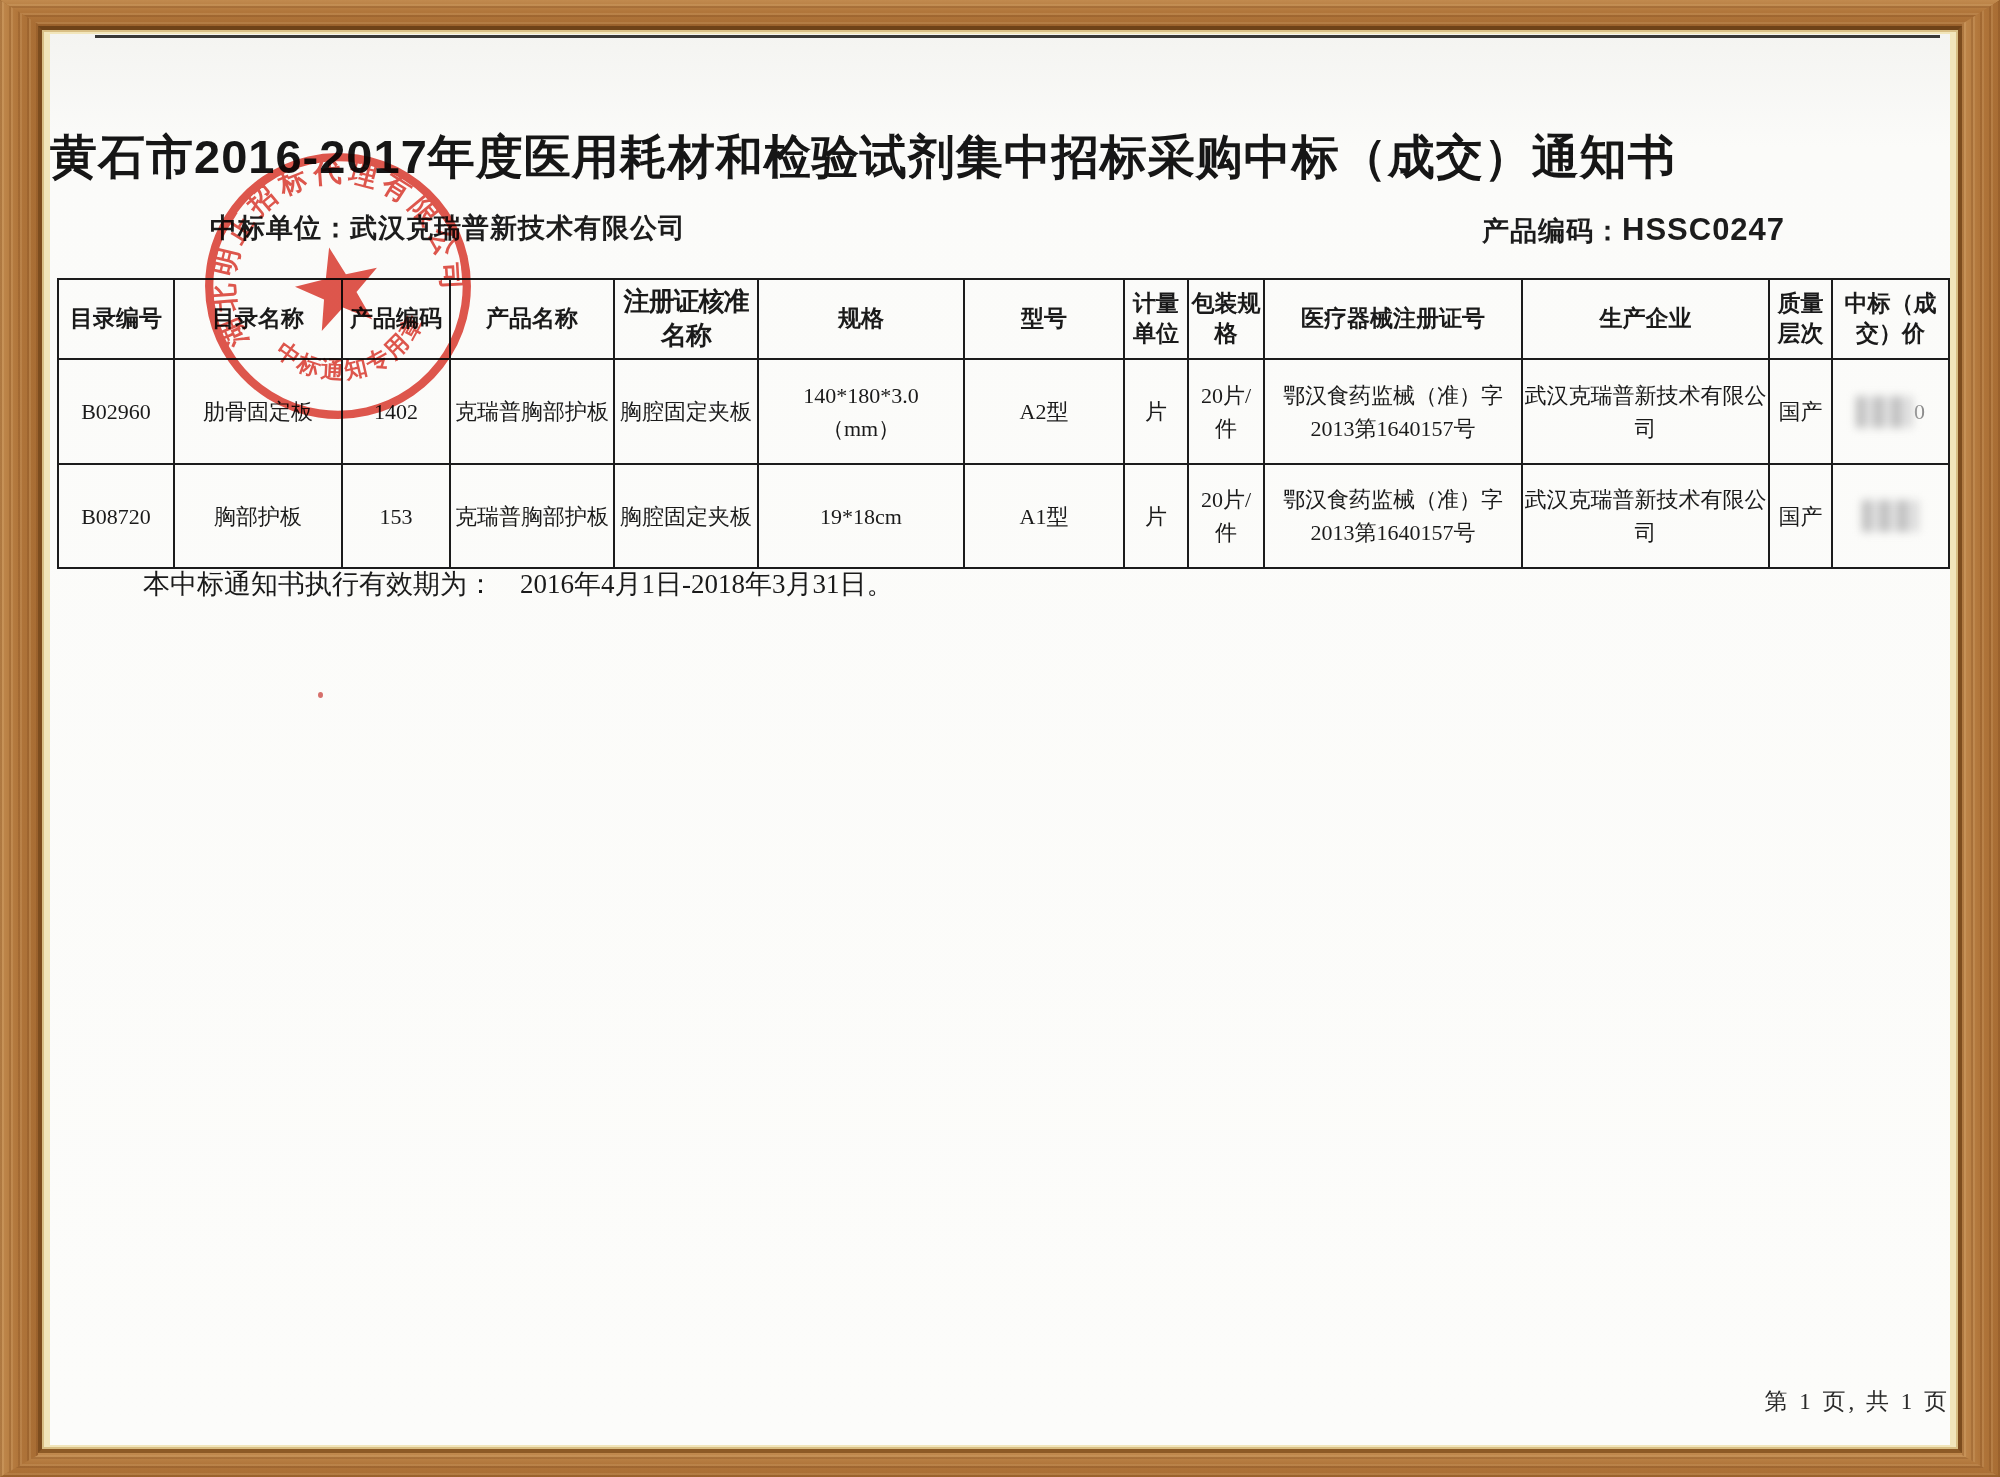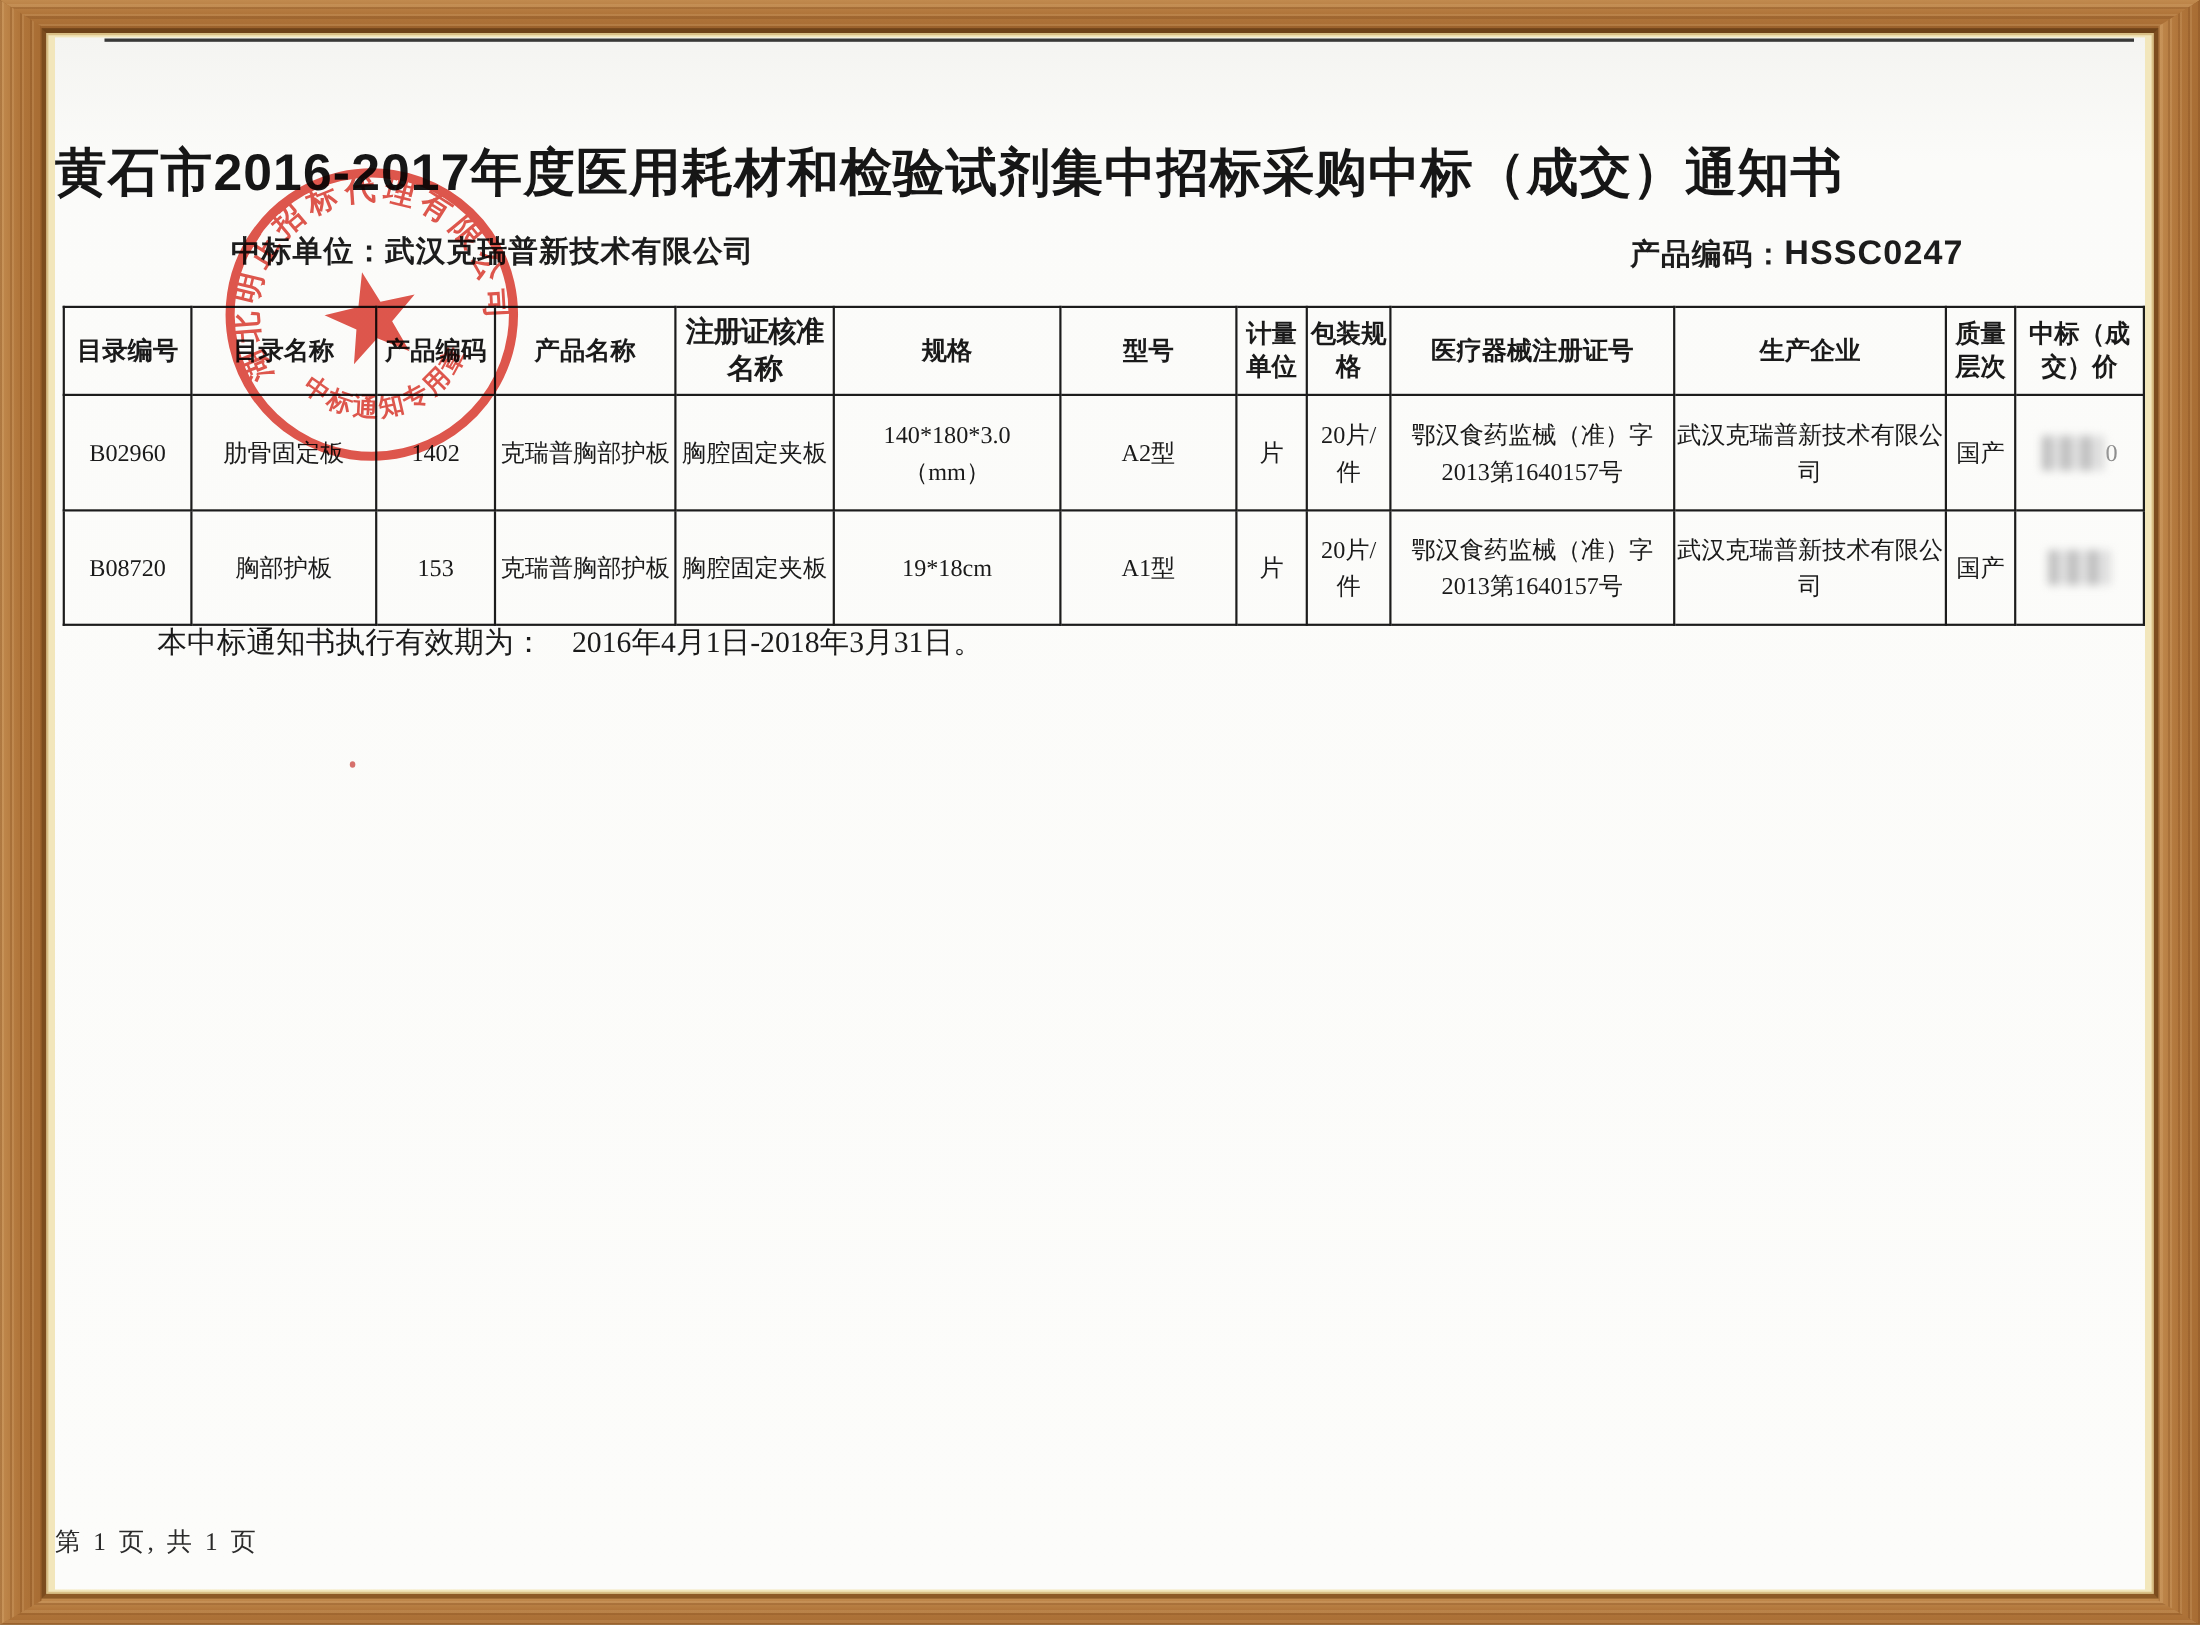--- a/index.html
+++ b/index.html
@@ -117,21 +117,21 @@
     text-align:right;
   }
   .note .val { margin-left:26px; }
   .red-dot {
     position:absolute; left:268px; top:658px;
     width:5px; height:6px; border-radius:50%;
     background:#c9413c; opacity:.75;
   }
   .page-footer {
     position:absolute; top:1352px; left:0; width:100%;
-    text-align:left;
+    text-align:right;
     font-size:23px; letter-spacing:3px; color:#2a2a2a;
     font-family:"Liberation Serif", serif;
   }
 
   
   .stamp {
     position:absolute; left:150px; top:114px;
     width:276px; height:276px;
     transform:rotate(-13deg);
     mix-blend-mode:multiply;

